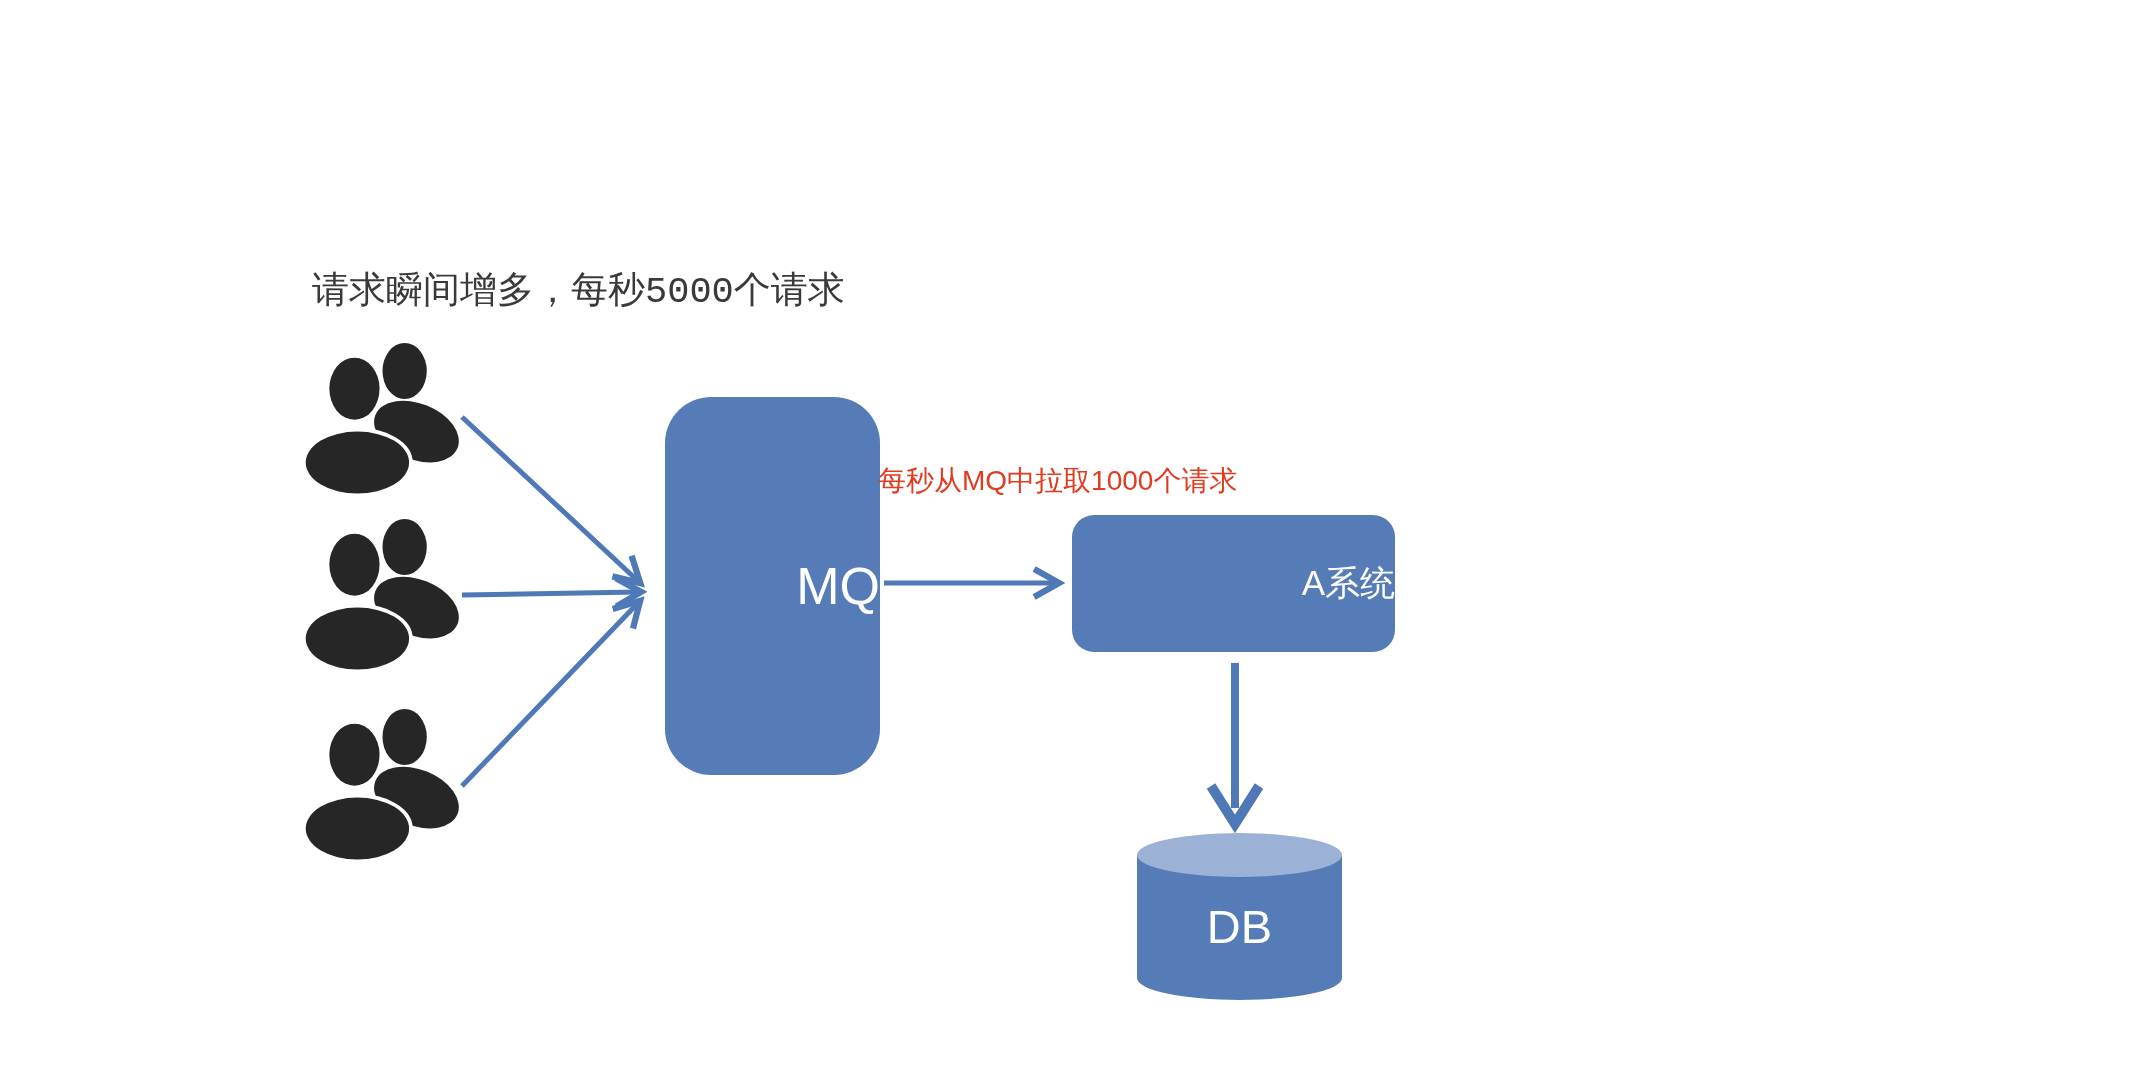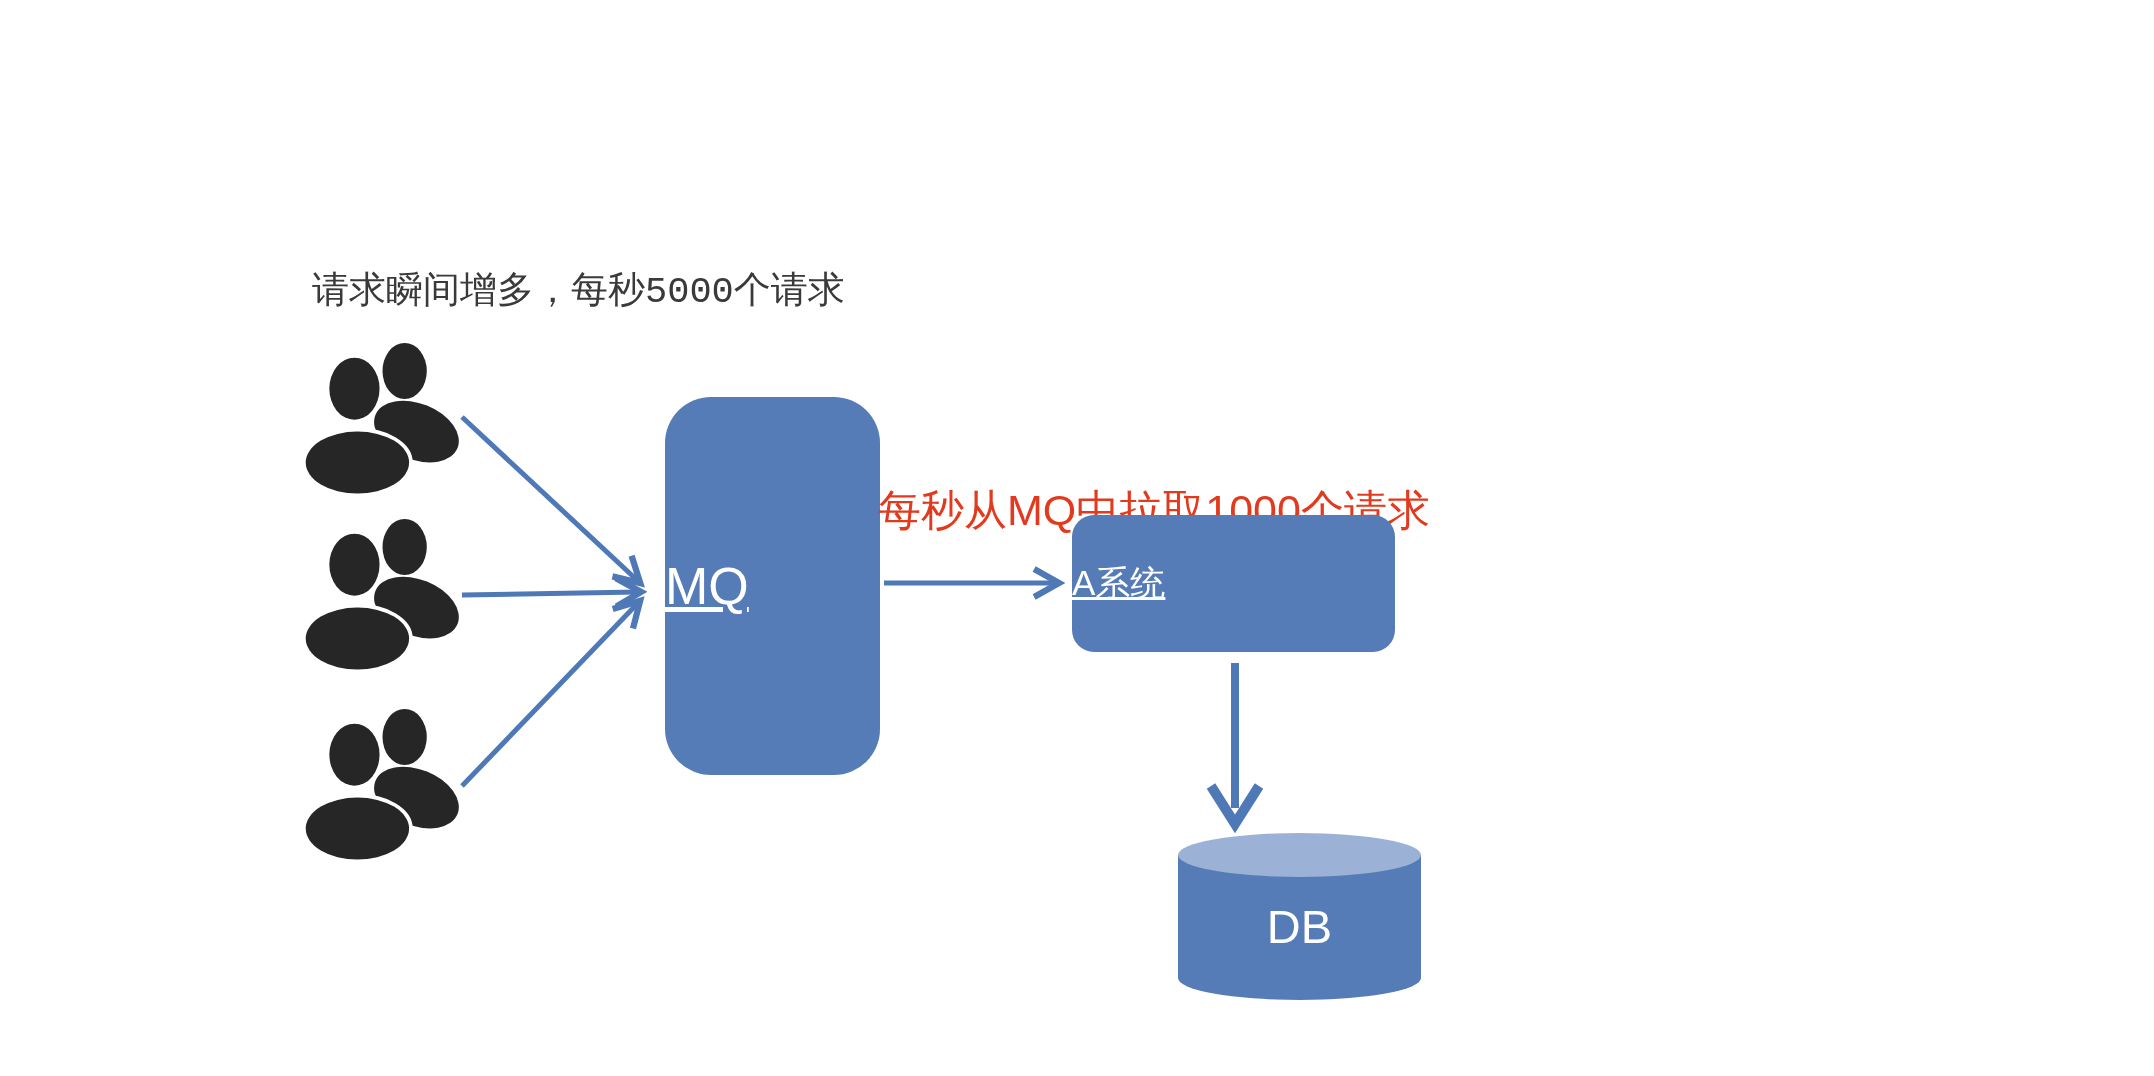--- a/index.html
+++ b/index.html
@@ -40,22 +40,22 @@
     position: absolute;
     font-size: 37px;
     color: var(--text);
     white-space: nowrap;
   }
   .label-producers { left: 312px; top: 265px; font-family: Liberation Mono, monospace; }
   .label-capacity  { left: 1437px; top: 570px; }
   .label-pull {
     position: absolute;
     left: 878px;
-    top: 482px;
-    font-size: 43px;
+    top: 462px;
+    font-size: 28px;
     color: var(--red-label);
     white-space: nowrap;
   }
 
   .users-icon {
     position: absolute;
     left: 300px;
     width: 165px;
     height: 155px;
   }
@@ -76,41 +76,40 @@
   .connectors .flow { stroke: var(--arrow); stroke-width: 5; fill: none; }
   .connectors .flow-thick { stroke: var(--arrow); stroke-width: 8; fill: none; }
   .connectors .head-thick { stroke: var(--arrow); stroke-width: 10; fill: none; }
 
   .node {
     position: absolute;
     background: var(--node-fill);
     color: var(--node-text);
     display: flex;
     align-items: center;
-    justify-content: flex-start;
+    justify-content: flex-end;
     text-align: center;
-    text-decoration: underline;
   }
   .node-mq {
     left: 665px; top: 397px;
     width: 215px; height: 378px;
     border-radius: 46px;
     font-size: 52px;
   }
   .node-a {
     left: 1072px; top: 515px;
     width: 323px; height: 137px;
     border-radius: 22px;
     font-size: 35px;
   }
 
   .cylinder {
     position: absolute;
     left: 1137px; top: 833px;
-    width: 243px; height: 167px; margin-left: 41px;
+    width: 205px; height: 167px;
   }
   .cyl-body {
     position: absolute;
     left: 0; right: 0;
     top: 22px; bottom: 22px;
     background: var(--node-fill);
   }
   .cyl-bottom {
     position: absolute;
     left: 0; bottom: 0;

